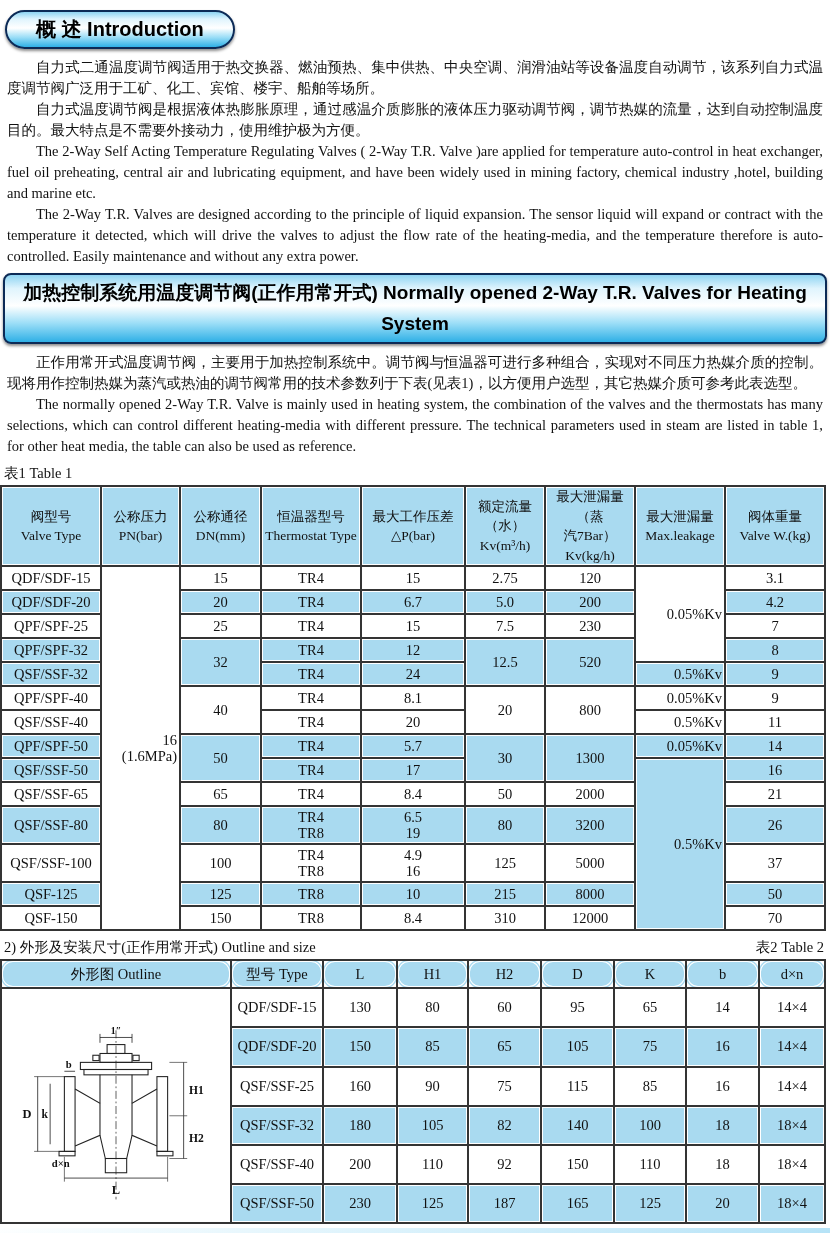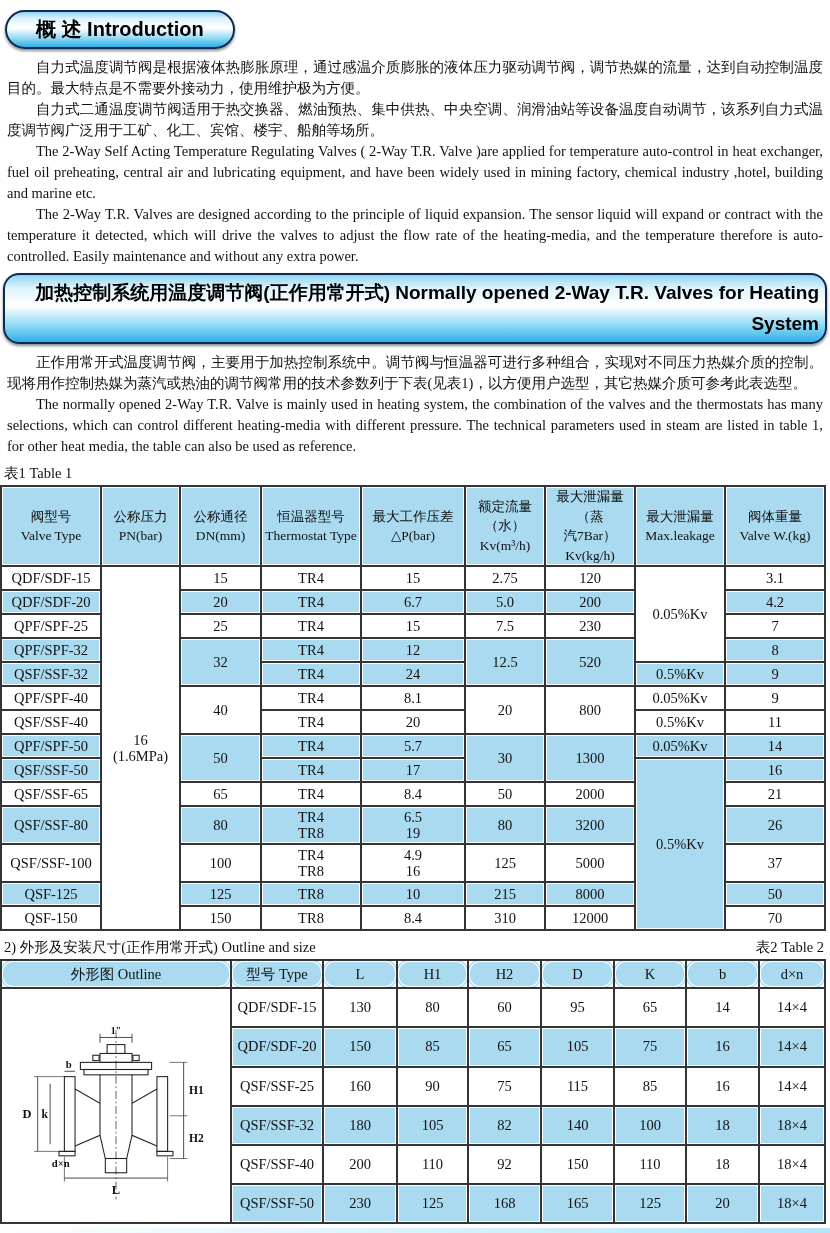--- a/index.html
+++ b/index.html
@@ -10,22 +10,22 @@
     display:inline-block;
     border:2px solid #0c2a56;
     border-radius:20px;
     background:linear-gradient(180deg,#8fd4f2 0%,#dff4fd 20%,#ffffff 46%,#9cdef7 72%,#2fb0e6 100%);
     box-shadow:0 2px 3px rgba(0,0,0,.45);
     font-family:"Liberation Sans",sans-serif;
     font-weight:bold;font-size:20px;line-height:30px;
     padding:2px 29px 3px;color:#000;
   }
   .banner.full{
-    display:block;margin:6px 3px 0;text-align:right;
-    border-radius:16px;font-size:19px;line-height:31px;padding:2px 6px 3px;
+    display:block;margin:6px 3px 0;text-align:center;
+    border-radius:8px;font-size:19px;line-height:31px;padding:2px 6px 3px;
   }
   #banner1{margin:10px 0 0 5px;}
 
   
   .paras{margin:8px 7px 0 7px;}
   .paras p{margin:0;text-indent:2em;text-align:justify;font-size:14.5px;line-height:21px;}
 
   
   .cap-row{display:flex;justify-content:space-between;align-items:flex-end;
            margin:7px 6px 2px 4px;font-size:14.5px;}
@@ -38,21 +38,21 @@
     box-shadow:inset 0 0 0 1px #ffffff;
     text-align:center;vertical-align:middle;
     font-family:"Liberation Serif",serif;
     white-space:pre-line;padding:0 2px;background:#ffffff;
   }
   th{background:#a9daf0;font-weight:normal;font-size:13.5px;line-height:1.45;}
   #table1 thead th{height:62px;}
   #table1 tbody td{height:22px;font-size:14.5px;line-height:1.15;}
   #table1 tbody tr.tall td{height:36px;}
   tr.blue td{background:#a9daf0;}
-  td.wbg{background:#ffffff;}
+  td.wbg{background:#ffffff;text-align:right;}
   #table2 thead th{height:26px;font-size:14.5px;border-radius:11px;}
   #table2 tbody td{height:29px;font-size:14.5px;}
   #table2 td.outline-cell{background:#ffffff;vertical-align:middle;padding:2px;}
 
   
   #photo-strip{
     position:relative;margin-top:4px;width:830px;height:122px;
     background:linear-gradient(168deg,#feffff 0%,#ddf3fc 28%,#a8ddf5 72%,#7ec8ec 100%);
   }
   #valve-photo{position:absolute;left:195px;top:2px;}
@@ -62,22 +62,22 @@
 </style>
 </head>
 <body>
 
 
 
 
 <div id="banner1" class="banner">概 述 Introduction</div>
 
 <div class="paras">
+  <p>自力式二通温度调节阀适用于热交换器、燃油预热、集中供热、中央空调、润滑油站等设备温度自动调节，该系列自力式温度调节阀广泛用于工矿、化工、宾馆、楼宇、船舶等场所。</p>
   <p>自力式温度调节阀是根据液体热膨胀原理，通过感温介质膨胀的液体压力驱动调节阀，调节热媒的流量，达到自动控制温度目的。最大特点是不需要外接动力，使用维护极为方便。</p>
-  <p>自力式二通温度调节阀适用于热交换器、燃油预热、集中供热、中央空调、润滑油站等设备温度自动调节，该系列自力式温度调节阀广泛用于工矿、化工、宾馆、楼宇、船舶等场所。</p>
   <p>The 2-Way Self Acting Temperature Regulating Valves ( 2-Way T.R. Valve )are applied for temperature auto-control in heat exchanger, fuel oil preheating, central air and lubricating equipment,  and have been widely used in mining factory, chemical industry ,hotel, building and marine etc.</p>
   <p>The 2-Way T.R. Valves are designed according to the principle of liquid expansion. The sensor liquid will expand or contract with the temperature it detected, which will drive the valves to adjust the flow rate of the heating-media, and the temperature therefore is auto-controlled. Easily maintenance and without any extra power.</p>
 </div>
 
 
 <div class="banner full">加热控制系统用温度调节阀(正作用常开式) Normally opened 2-Way T.R. Valves for Heating System</div>
 
 <div class="paras">
   <p>正作用常开式温度调节阀，主要用于加热控制系统中。调节阀与恒温器可进行多种组合，实现对不同压力热媒介质的控制。现将用作控制热媒为蒸汽或热油的调节阀常用的技术参数列于下表(见表1)，以方便用户选型，其它热媒介质可参考此表选型。</p>
   <p>The normally opened 2-Way T.R. Valve is mainly used in heating system, the combination of the valves and the thermostats has many selections, which can control different heating-media with different pressure. The technical parameters used in steam are listed in table 1, for other heat media, the table can also be used as reference.</p>
@@ -390,21 +390,21 @@
       <td>92</td>
       <td>150</td>
       <td>110</td>
       <td>18</td>
       <td>18×4</td>
     </tr>
     <tr class="blue">
       <td>QSF/SSF-50</td>
       <td>230</td>
       <td>125</td>
-      <td>168</td>
+      <td>187</td>
       <td>165</td>
       <td>125</td>
       <td>20</td>
       <td>18×4</td>
     </tr>
   </tbody>
 </table>
 
 
 <div id="photo-strip">

